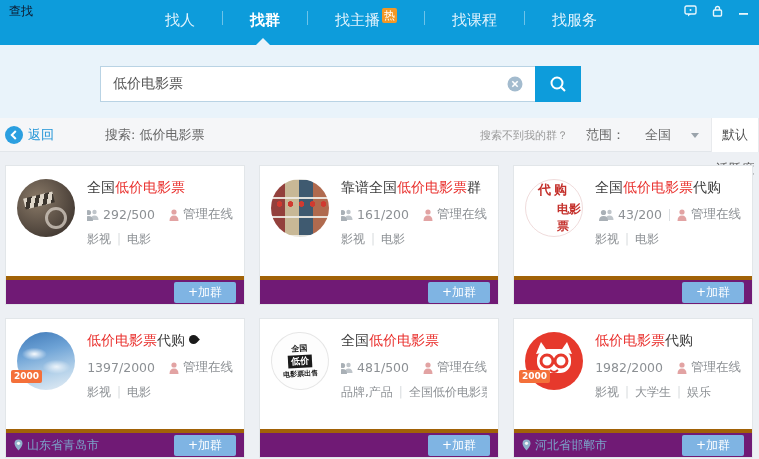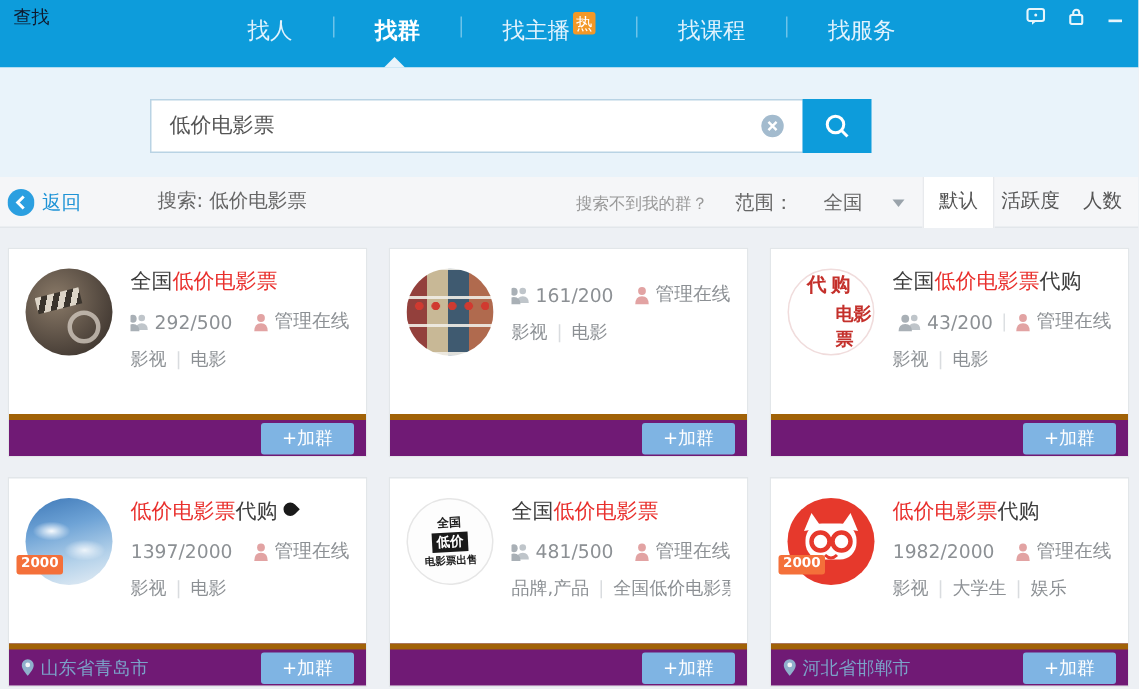--- a/index.html
+++ b/index.html
@@ -32,21 +32,21 @@
 
   
   .filter-bar { position:absolute; top:118px; left:0; width:759px; height:34px; background:#f5f6f8; border-bottom:1px solid #e2e6ea; }
   .back-group { position:absolute; left:5px; top:0; height:34px; display:flex; align-items:center; gap:5px; cursor:pointer; }
   .back-label { font-size:13px; color:#1e93d6; }
   .search-summary { position:absolute; left:40px; top:0; height:34px; line-height:34px; font-size:13px; color:#666; padding-left:65px; }
   .filter-right { position:absolute; right:0; top:0; height:34px; display:flex; align-items:center; }
   .cant-find { font-size:11px; color:#999; margin-right:18px; cursor:pointer; }
   .scope { font-size:13px; color:#666; display:flex; align-items:center; gap:20px; margin-right:12px; cursor:pointer; }
   .caret { width:0; height:0; border:4px solid transparent; border-top:5px solid #9aa3ab; position:relative; top:2px; }
-  .sort-tabs { display:flex; height:34px; }
+  .sort-tabs { display:flex; height:34px;flex-direction:column; }
   .sort-tab { width:48px; height:34px; line-height:34px; text-align:center; font-size:13px; color:#555; cursor:pointer; white-space:nowrap; }
   .sort-tab.active { background:#fff; border-left:1px solid #e8eaed; border-right:1px solid #e8eaed; }
 
   
   .content { position:absolute; top:152px; left:0; width:765px; height:307px; padding:13px 0 0 5px; }
   .grid { display:flex; flex-wrap:wrap; column-gap:14px; row-gap:13px; }
   .card { width:240px; height:140px; background:#fff; border:1px solid #e2e6e9; position:relative; }
   .card-body { display:flex; padding:13px 11px 0 11px; }
   .avatar { width:58px; height:58px; border-radius:50%; flex:none; position:relative; overflow:visible; }
   .info { margin-left:12px; flex:1; overflow:hidden; }
@@ -198,20 +198,21 @@
             <span></span>
           </span>
         <button class="join">+加群</button>
       </div>
     </div>
 
     <div class="card">
       <div class="card-body">
         <div class="avatar av-posters"></div>
         <div class="info">
+          <div class="title"><span>靠谱全国</span><span class="hl">低价电影票</span><span>群</span></div>
           <div class="stats">
             <svg width="16" height="12" viewBox="0 0 16 12">
                 <circle cx="11.5" cy="3" r="2.2" fill="#bfc5ca"></circle>
                 <path d="M7.5 11 q0-4.5 4-4.5 q4 0 4 4.5 z" fill="#bfc5ca"></path>
                 <circle cx="5.5" cy="3.5" r="2.6" fill="#a9b0b6"></circle>
                 <path d="M1 12 q0-5 4.5-5 q4.5 0 4.5 5 z" fill="#a9b0b6"></path>
               </svg>
             <span class="num">161/200</span>
             <span class="sep"></span>
             <svg width="10" height="12" viewBox="0 0 10 12">

